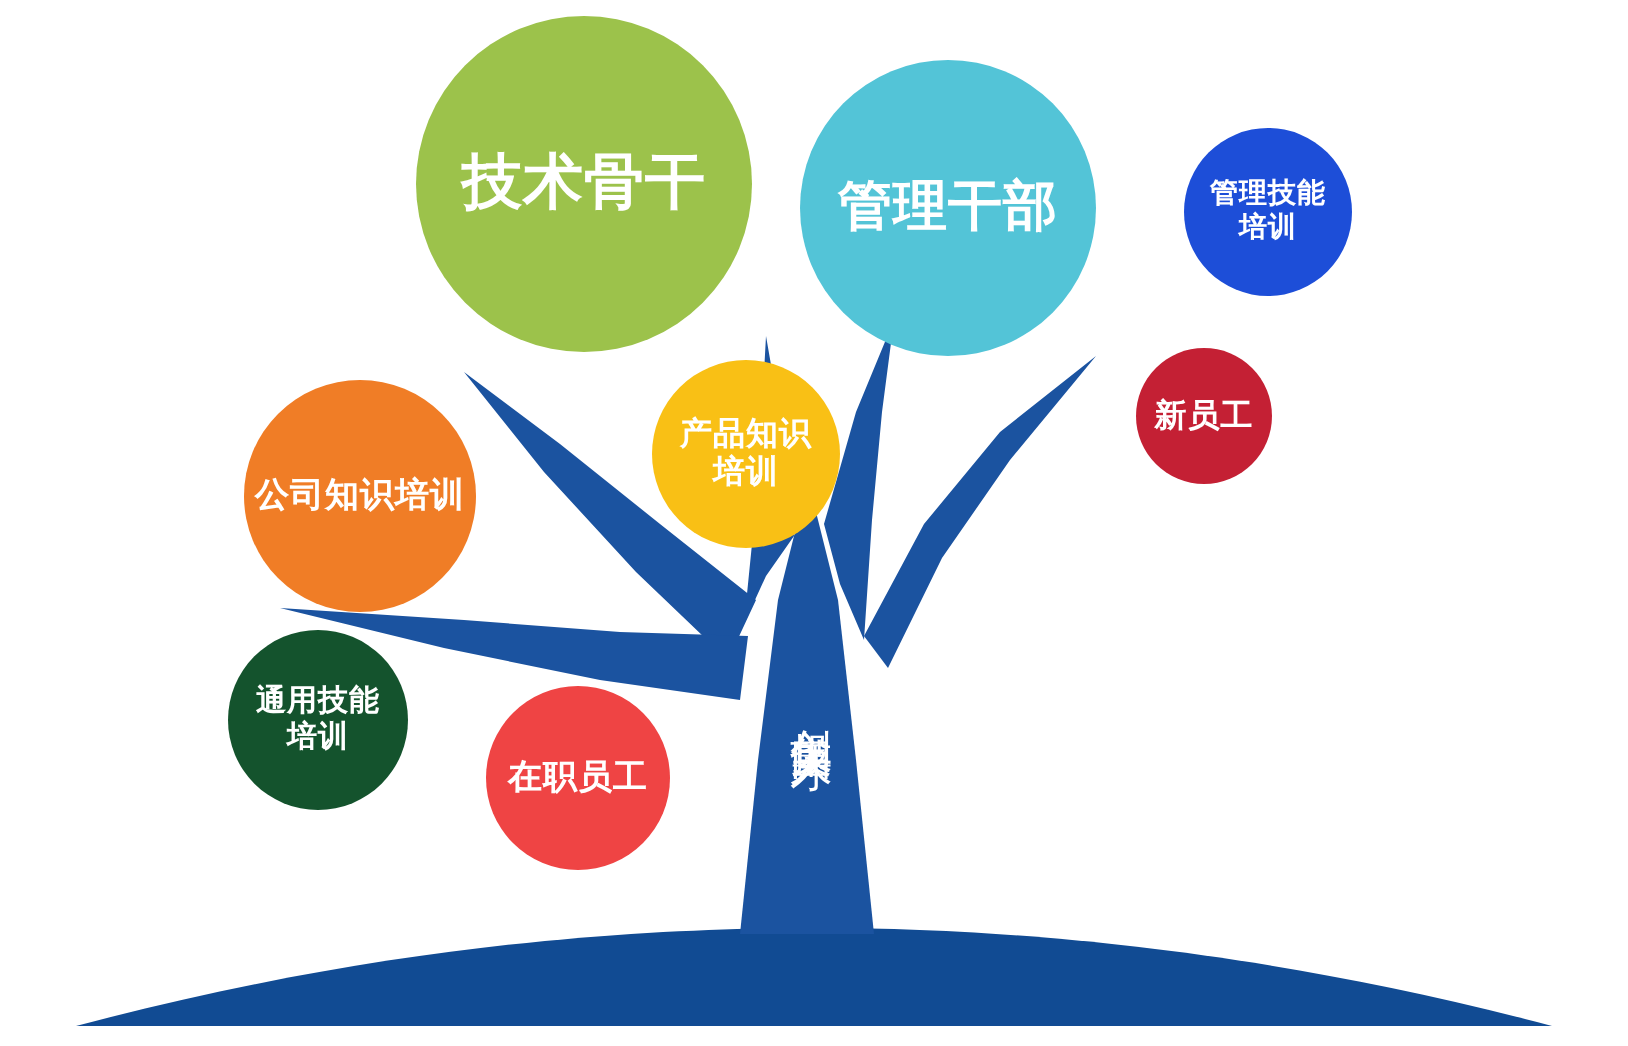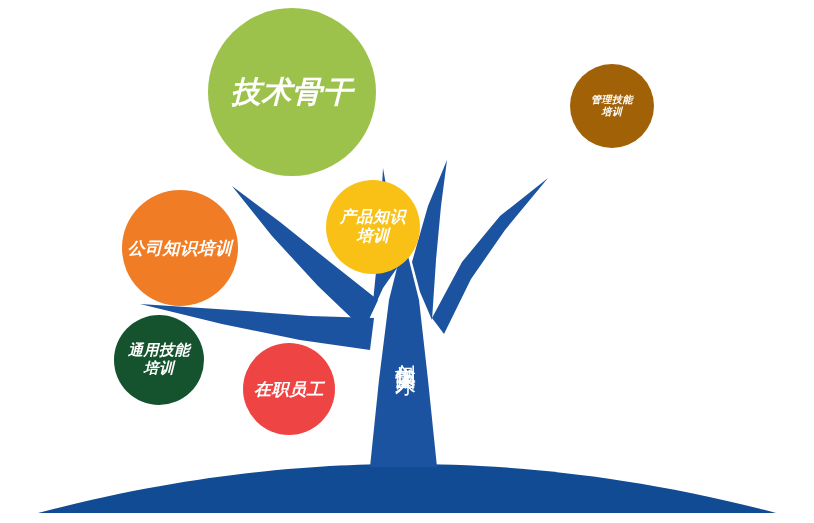--- a/index.html
+++ b/index.html
@@ -36,21 +36,20 @@
     font-weight: bold;
     line-height: 1.18;
     box-sizing: border-box;
     letter-spacing: 0.5px;
     z-index: 5;
   }
   .node span {
     display: block;
     width: 100%;
     white-space: pre-line;
-    font-style: italic;
   }
   .trunk-label {
     position: absolute;
     z-index: 6;
     color: #ffffff;
     font-size: 21px;
     line-height: 1.22;
     text-align: center;
     writing-mode: vertical-rl;
     text-orientation: upright;
@@ -76,23 +75,29 @@
     <path d="M 432 318 L 462 262 L 500 216 L 548 178 L 505 230 L 471 279 L 444 334 Z" fill="#1B53A0"></path>
 
     <path d="M 378 300 L 330 262 L 280 222 L 232 186 L 272 236 L 318 286 L 364 330 Z" fill="#1B53A0"></path>
 
     <path d="M 374 318 L 310 316 L 232 310 L 140 304 L 222 324 L 300 340 L 370 350 Z" fill="#1B53A0"></path>
   </svg>
 
   <div class="node" style="left: 208px; top: 8px; width: 168px; height: 168px; background: rgb(156, 194, 75); color: rgb(255, 255, 255); font-size: 30px;">
     <span>技术骨干</span>
   </div>
-  <div class="node" style="left: 570px; top: 64px; width: 84px; height: 84px; background: #a16207; color: rgb(255, 255, 255); font-size: 10px;">
+  <div class="node" style="left: 400px; top: 30px; width: 148px; height: 148px; background: rgb(83, 196, 215); color: rgb(255, 255, 255); font-size: 27px;">
+    <span>管理干部</span>
+  </div>
+  <div class="node" style="left: 592px; top: 64px; width: 84px; height: 84px; background: #1d4ed8; color: rgb(255, 255, 255); font-size: 14px;">
     <span>管理技能
 培训</span>
+  </div>
+  <div class="node" style="left: 568px; top: 174px; width: 68px; height: 68px; background: rgb(196, 32, 52); color: rgb(255, 255, 255); font-size: 16px;">
+    <span>新员工</span>
   </div>
   <div class="node" style="left: 122px; top: 190px; width: 116px; height: 116px; background: rgb(240, 125, 38); color: rgb(255, 255, 255); font-size: 17px;">
     <span>公司知识培训</span>
   </div>
   <div class="node" style="left: 326px; top: 180px; width: 94px; height: 94px; background: rgb(249, 192, 21); color: rgb(255, 255, 255); font-size: 16px;">
     <span>产品知识
 培训</span>
   </div>
   <div class="node" style="left: 114px; top: 315px; width: 90px; height: 90px; background: #14532d; color: rgb(255, 255, 255); font-size: 15px;">
     <span>通用技能

